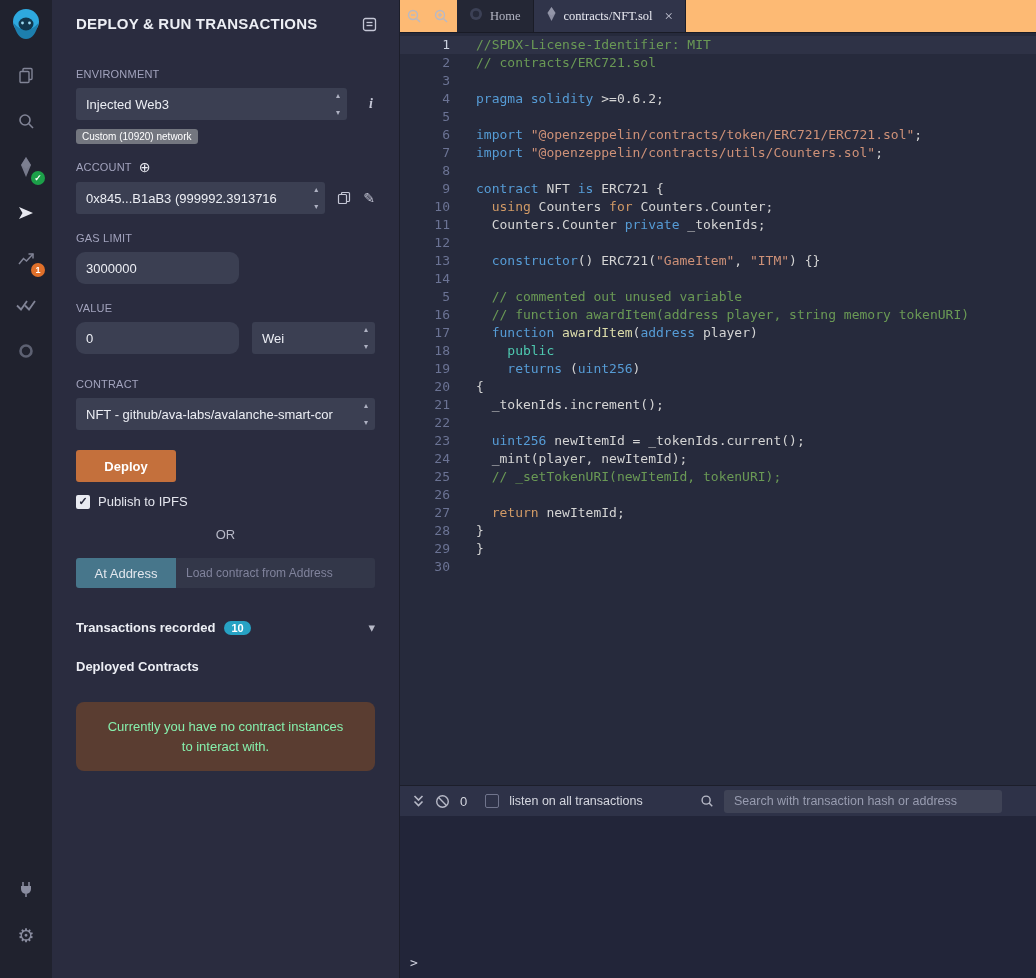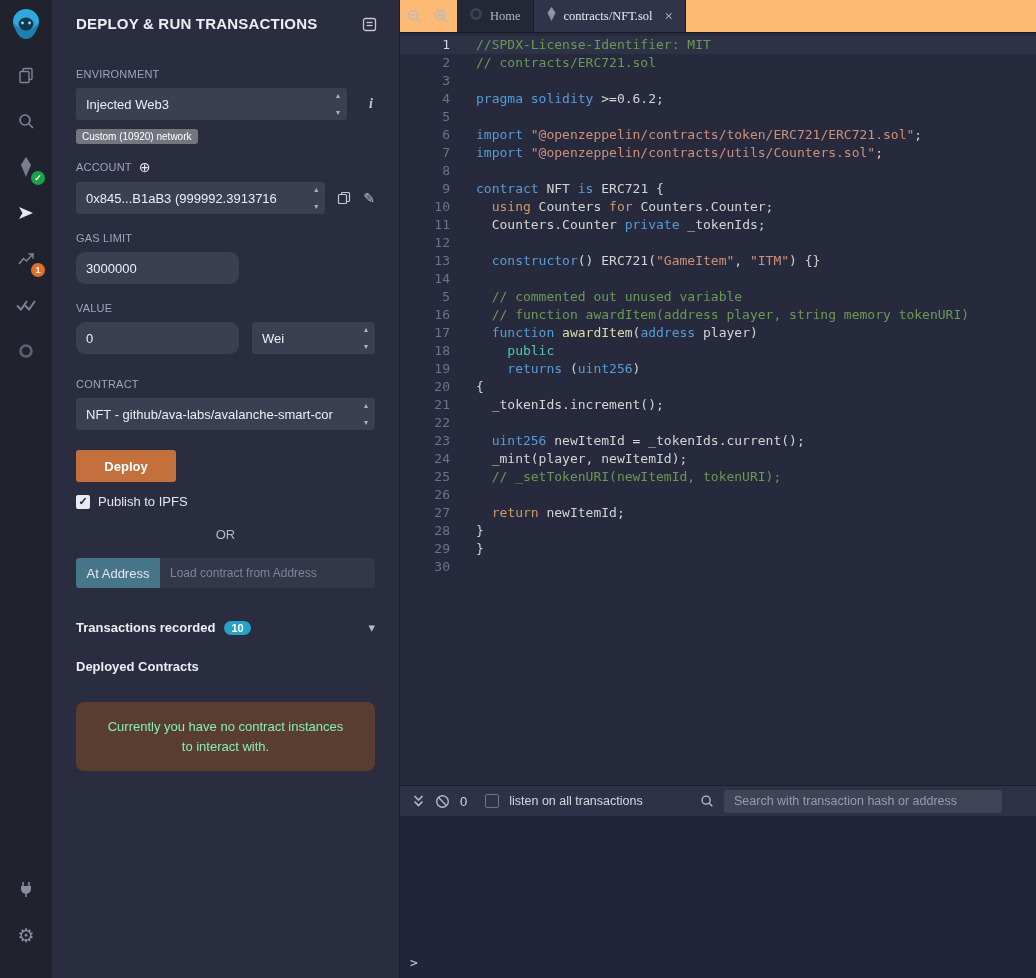--- a/index.html
+++ b/index.html
@@ -52,21 +52,21 @@
           width:100px;height:32px;border-radius:3px;cursor:pointer;font-family:inherit;display:block;}
   .ipfs{margin:12px 24px 0;display:flex;align-items:center;gap:8px;}
   .checkbox{width:14px;height:14px;border-radius:2px;display:inline-flex;align-items:center;
             justify-content:center;box-sizing:border-box;cursor:pointer;flex:none;}
   .checkbox.checked{background:#e9ebf2;}
   .checkbox.checked::after{content:"✓";font-size:11px;color:#2a2c3f;font-weight:700;}
   .checkbox.empty{border:1px solid #70748c;background:transparent;}
   .ipfs-label{font-size:13px;color:#e4e6ee;}
   .or{margin:18px 24px 16px;width:299px;text-align:center;color:#b7b9c7;font-size:13px;box-sizing:border-box;}
   .ataddr-row{margin:14px 24px 0;display:flex;width:299px;}
-  .ataddr{width:84px;height:30px;background:#47768b;border:none;color:#e3e7ee;font-size:13px;
+  .ataddr{width:100px;height:30px;background:#47768b;border:none;color:#e3e7ee;font-size:13px;
           border-radius:3px 0 0 3px;cursor:pointer;font-family:inherit;flex:none;}
   .ataddr-input{flex:1;height:30px;background:#333749;border:none;border-radius:0 3px 3px 0;color:#dfe2ec;
                 font-size:12px;padding:0 10px;outline:none;font-family:inherit;box-sizing:border-box;min-width:0;}
   .ataddr-input::placeholder{color:#80839c;}
   .txrec{margin:32px 24px 0;display:flex;align-items:center;cursor:pointer;}
   .txrec-label{font-size:13px;font-weight:700;color:#eceef4;}
   .txrec-badge{margin-left:9px;background:#27a2c4;color:#fff;font-size:11px;font-weight:700;
                padding:1px 7px;border-radius:9px;}
   .txrec-chevron{margin-left:auto;color:#b7b9c7;font-size:13px;}
   .deployed{margin:24px 24px 0;font-size:13px;font-weight:700;color:#eceef4;}

